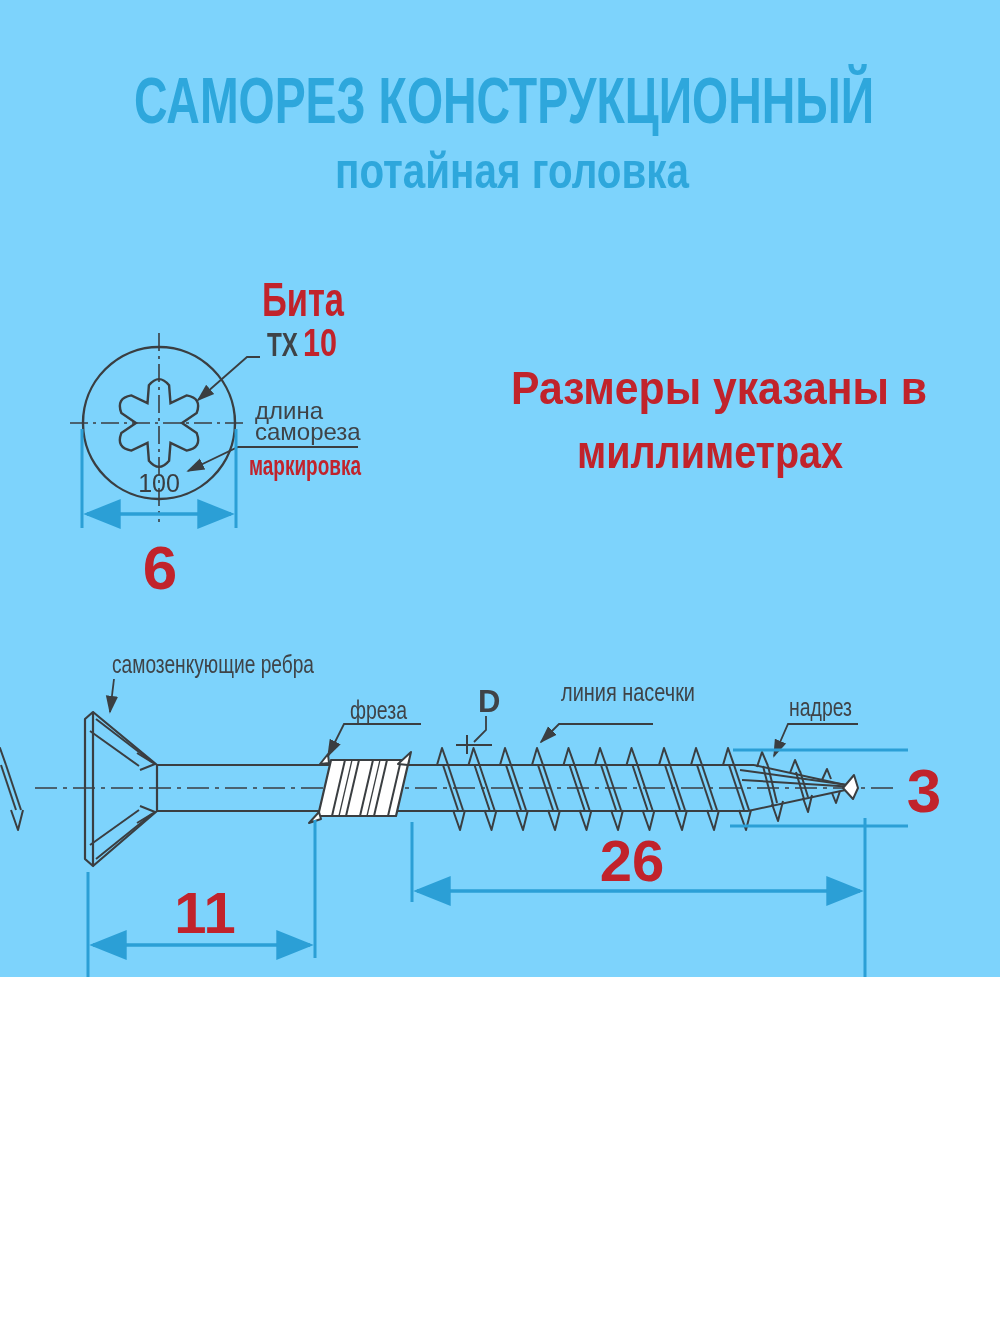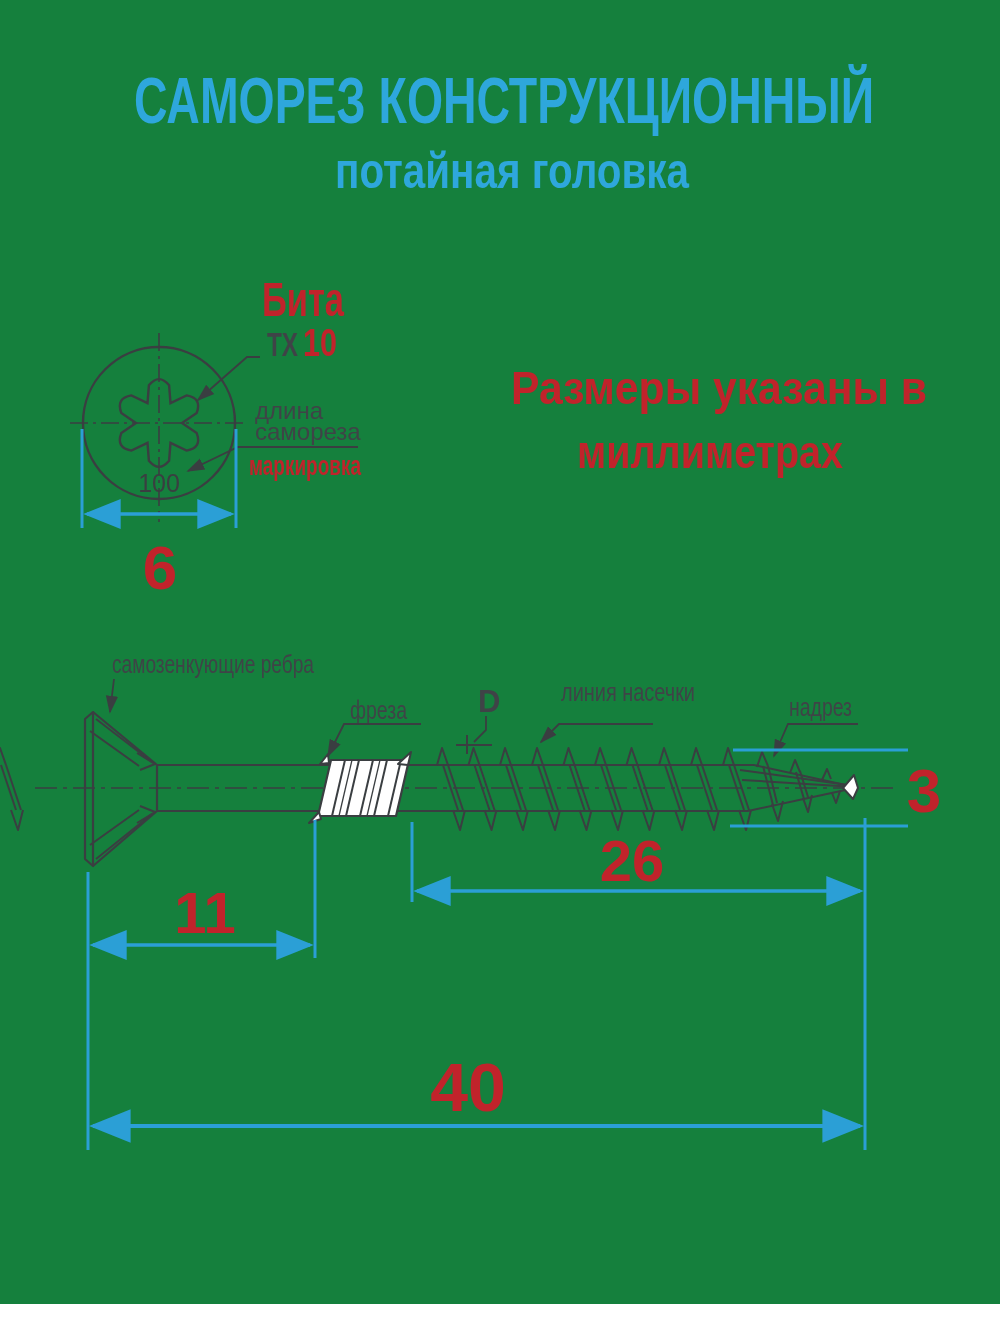--- a/index.html
+++ b/index.html
@@ -1,16 +1,16 @@
 <!DOCTYPE html>
 <html><head>
 <meta charset="utf-8">
 <style>
   html,body{margin:0;padding:0;background:#ffffff;}
-  .page{position:relative;width:1000px;height:1304px;background:#15803d;overflow:hidden;
+  .page{position:relative;width:1000px;height:977px;background:#7dd3fc;overflow:hidden;
         font-family:"Liberation Sans","DejaVu Sans",sans-serif;}
   svg text{font-family:"Liberation Sans","DejaVu Sans",sans-serif;}
   .t-title{font-weight:bold;}
 </style>
 </head>
 <body>
 
 <div class="page">
 <svg width="1000" height="1333" viewBox="0 0 1000 1333" xmlns="http://www.w3.org/2000/svg">
   <defs>

